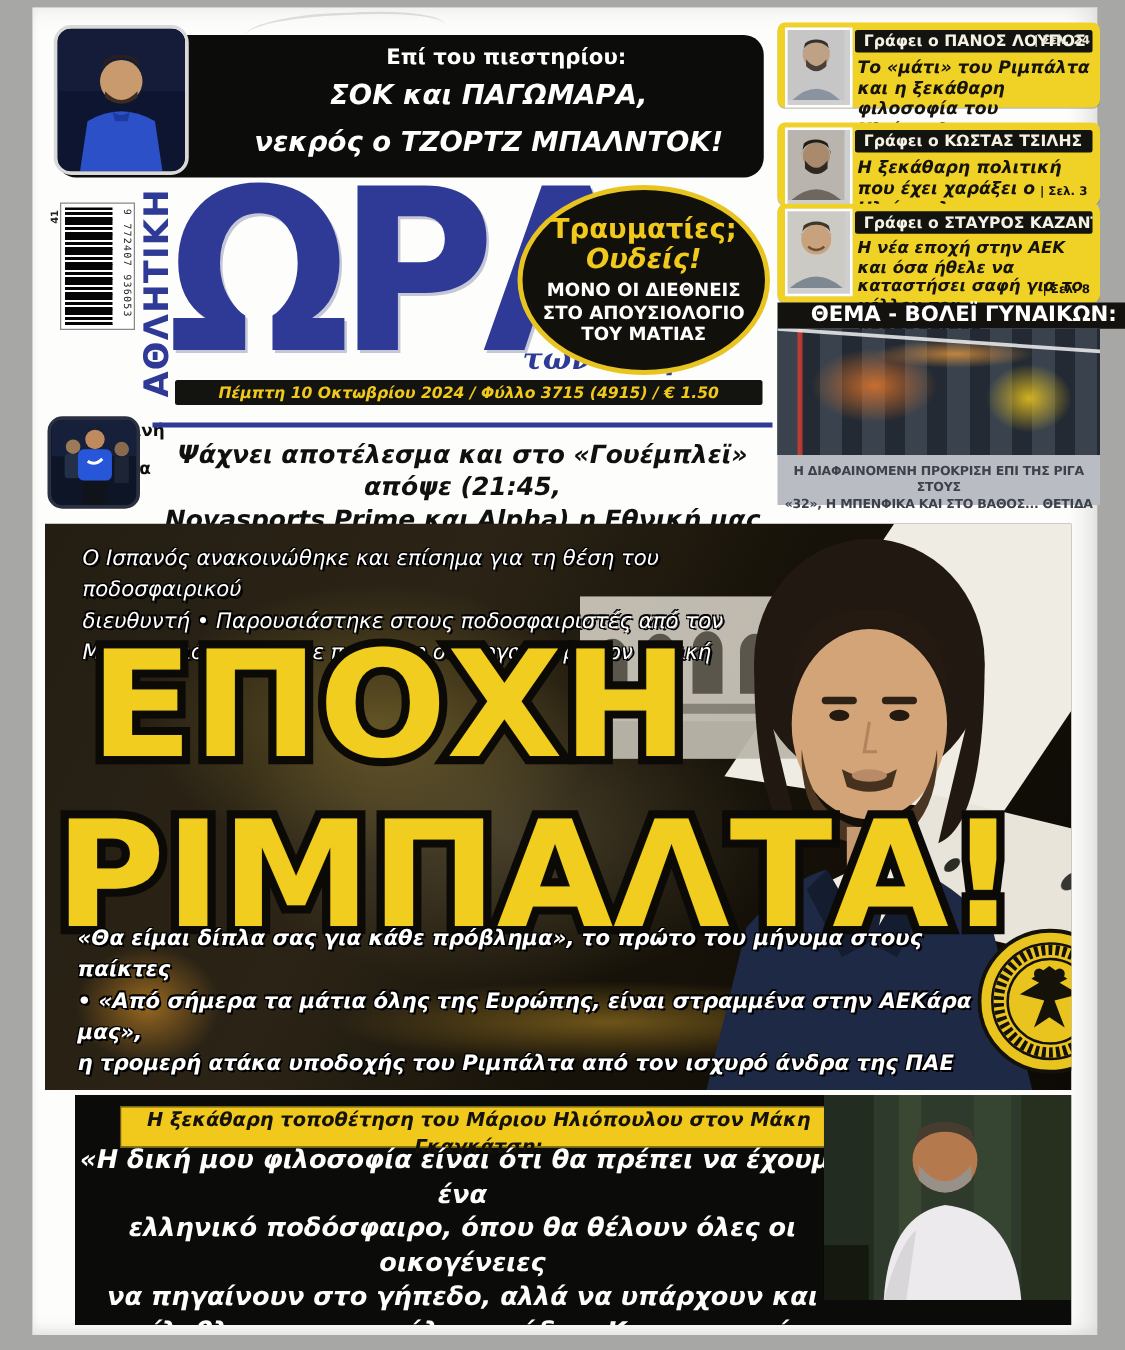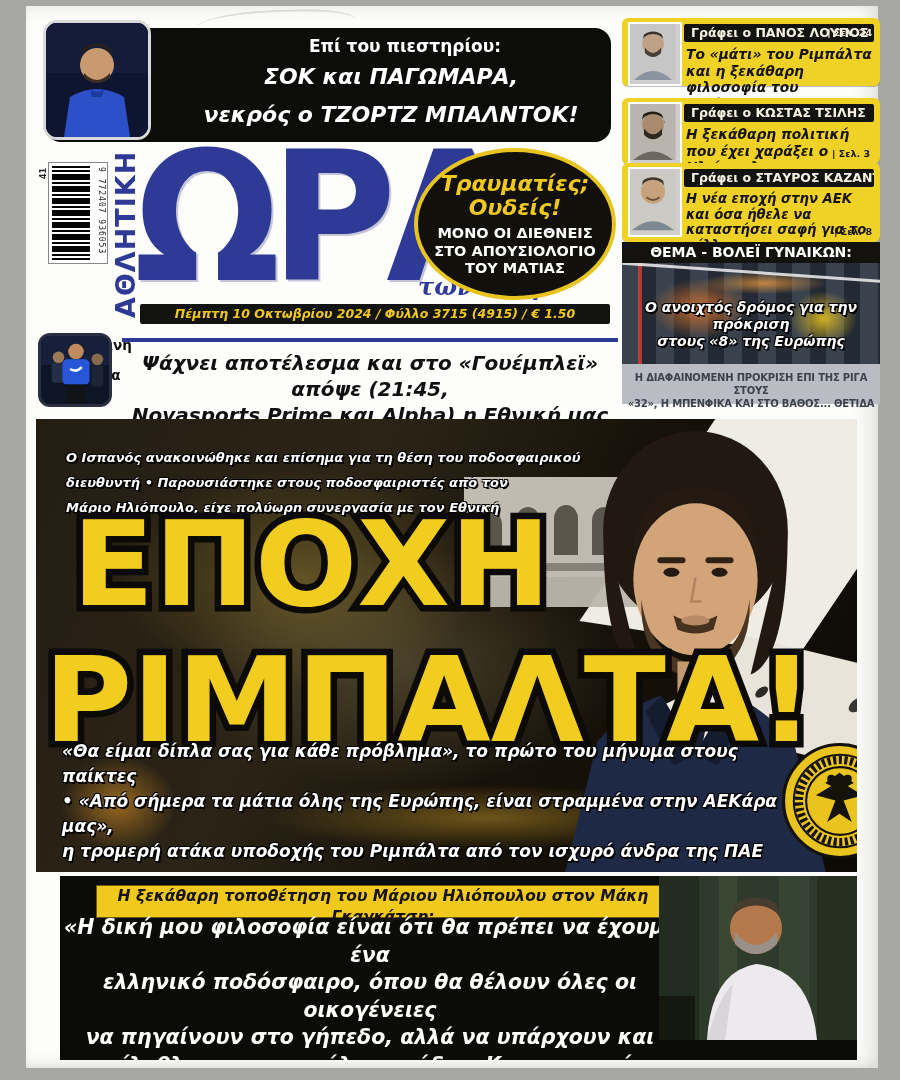--- a/index.html
+++ b/index.html
@@ -51,21 +51,21 @@
     position:absolute;left:64px;top:28px;right:8px;
     color:#15130a;font-weight:bold;font-style:italic;font-size:13.8px;line-height:16.5px;
   }
   .author-pageref{
     position:absolute;color:#14120c;font-size:9.5px;font-weight:bold;
   }
   .author-pageref.inheader{position:absolute;right:8px;top:6px;color:#e9e6d5;font-size:9.5px;line-height:18px;}
   
   .thema-bar{
     left:596px;top:236px;width:258px;height:21px;background:#14120e;
-    color:#fff;font-weight:bold;font-size:14px;text-align:center;line-height:21px;
+    color:#fff;font-weight:bold;font-size:17px;text-align:center;line-height:21px;padding-left:20px;
   }
   .volley-photo{
     left:596px;top:257px;width:258px;height:101px;overflow:hidden;
     background:
       radial-gradient(closest-side at 30% 45%, rgba(235,120,40,.8), transparent 65%),
       radial-gradient(closest-side at 78% 55%, rgba(240,200,30,.85), transparent 60%),
       radial-gradient(closest-side at 55% 20%, rgba(250,160,60,.7), transparent 55%),
       repeating-linear-gradient(90deg,#39424d 0 18px,#232a33 18px 34px),
       #2a3039;
   }
@@ -120,21 +120,21 @@
   .date-bar{
     left:114px;top:298px;width:470px;height:20px;background:#131310;
     color:#f0c91c;font-weight:bold;font-style:italic;font-size:12.5px;
     text-align:center;line-height:20px;border-radius:2px;
   }
   .oval-badge{
     left:388px;top:142px;width:202px;height:152px;
     background:#12100a;border:4px solid #e8c421;border-radius:50%;
     text-align:center;z-index:6;box-sizing:border-box;
   }
-  .oval-l1{margin-top:20px;color:#f0c91c;font-weight:bold;font-style:italic;font-size:22px;line-height:24px;}
+  .oval-l1{margin-top:20px;color:#f0c91c;font-weight:bold;font-size:22px;line-height:24px;}
   .oval-l2{color:#f0c91c;font-weight:bold;font-style:italic;font-size:22px;line-height:24px;}
   .oval-white{color:#fff;font-weight:bold;font-size:14.5px;line-height:17.5px;}
   
   .news-photo{
     left:12px;top:327px;width:74px;height:74px;border-radius:12px;
     border:3px solid #2a3040;overflow:hidden;background:#0d1526;box-sizing:border-box;
   }
   .news-headline{
     left:96px;top:332px;width:496px;
     border-top:4px solid #2e3a96;border-bottom:4px solid #4c1d95;
@@ -151,22 +151,22 @@
       radial-gradient(closest-side at 55% 88%, rgba(215,165,45,.45), transparent 60%),
       radial-gradient(closest-side at 45% 55%, rgba(190,175,120,.25), transparent 60%),
       linear-gradient(115deg,#241d12 0%,#2b2416 35%,#171209 60%,#0d0a06 100%);
   }
   .slash-a{position:absolute;left:620px;top:-40px;width:240px;height:260px;background:#efece4;transform:skewX(-28deg) rotate(8deg);
     background-image:radial-gradient(circle at 30% 40%, rgba(10,10,8,.9) 5px, transparent 6px),radial-gradient(circle at 60% 70%, rgba(10,10,8,.85) 8px, transparent 9px),radial-gradient(circle at 75% 25%, rgba(10,10,8,.8) 4px, transparent 5px),radial-gradient(circle at 45% 85%, rgba(10,10,8,.8) 6px, transparent 7px);}
   .slash-b{position:absolute;left:660px;top:240px;width:230px;height:90px;background:#e8e4da;transform:skewX(-30deg) rotate(12deg);
     background-image:radial-gradient(circle at 25% 50%, rgba(10,10,8,.85) 5px, transparent 6px),radial-gradient(circle at 70% 40%, rgba(10,10,8,.8) 7px, transparent 8px);}
   .arches{position:absolute;left:428px;top:58px;opacity:.95;}
   .feature-intro{
-    position:absolute;left:30px;top:26px;width:590px;z-index:4;
-    color:#fff;font-weight:bold;font-style:italic;font-size:13px;line-height:25px;
+    position:absolute;left:30px;top:16px;width:590px;z-index:4;
+    color:#fff;font-weight:normal;font-style:italic;font-size:17px;line-height:25px;
     text-shadow:1.8px 1.8px 0 #000,-1px 1px 0 #000,1px -1px 0 #000,-1px -1px 0 #000;
   }
   .hl-wrap{position:absolute;z-index:4;}
   .hl{font-weight:bold;font-size:118px;line-height:118px;letter-spacing:0px;white-space:nowrap;transform:scaleX(1.02);transform-origin:left;}
   .hl-stroke{position:absolute;left:0;top:0;color:#0b0a07;-webkit-text-stroke:13px #0b0a07;}
   .hl-fill{position:absolute;left:0;top:0;color:#f1cd1f;text-shadow:0 0 1px rgba(120,90,0,.5);}
   .feature-bullets{
     position:absolute;left:26px;bottom:8px;width:720px;z-index:4;
     color:#fff;font-weight:bold;font-style:italic;font-size:17px;line-height:25px;
     text-shadow:1.6px 1.6px 0 #000,-1px 1px 0 #000,1px -1px 0 #000,-1px -1px 0 #000;
@@ -256,24 +256,20 @@
     </div>
     <div class="author-header"><span>Γράφει ο ΣΤΑΥΡΟΣ ΚΑΖΑΝΤΖΟΓΛΟΥ</span></div>
     <div class="author-text" style="font-size:13.2px;line-height:15.5px;">Η νέα εποχή στην ΑΕΚ και όσα ήθελε να καταστήσει σαφή για το μέλλον του ποδοσφαίρου</div>
     <div class="author-pageref" style="right:8px;bottom:5px;padding-left:46px;">| Σελ. 8</div>
   </div>
 
   <div class="abs thema-bar">ΘΕΜΑ - ΒΟΛΕΪ ΓΥΝΑΙΚΩΝ:</div>
   <div class="abs volley-photo">
     <div class="volley-pole"></div>
     <div class="volley-net"></div>
-    <div class="volley-overlay">
-      <span>Ο ανοιχτός δρόμος για την πρόκριση</span><br>
-      <span>στους «8» της Ευρώπης</span>
-    </div>
   </div>
   <div class="abs volley-caption">
     <span>Η ΔΙΑΦΑΙΝΟΜΕΝΗ ΠΡΟΚΡΙΣΗ ΕΠΙ ΤΗΣ ΡΙΓΑ ΣΤΟΥΣ</span><br>
     <span>«32», Η ΜΠΕΝΦΙΚΑ ΚΑΙ ΣΤΟ ΒΑΘΟΣ... ΘΕΤΙΔΑ</span>
   </div>
 
   <div class="abs barcode-block">
     <div class="barcode-bars"></div>
     <div class="barcode-number">9 772407 936053</div>
     <div class="barcode-issue">41</div>

